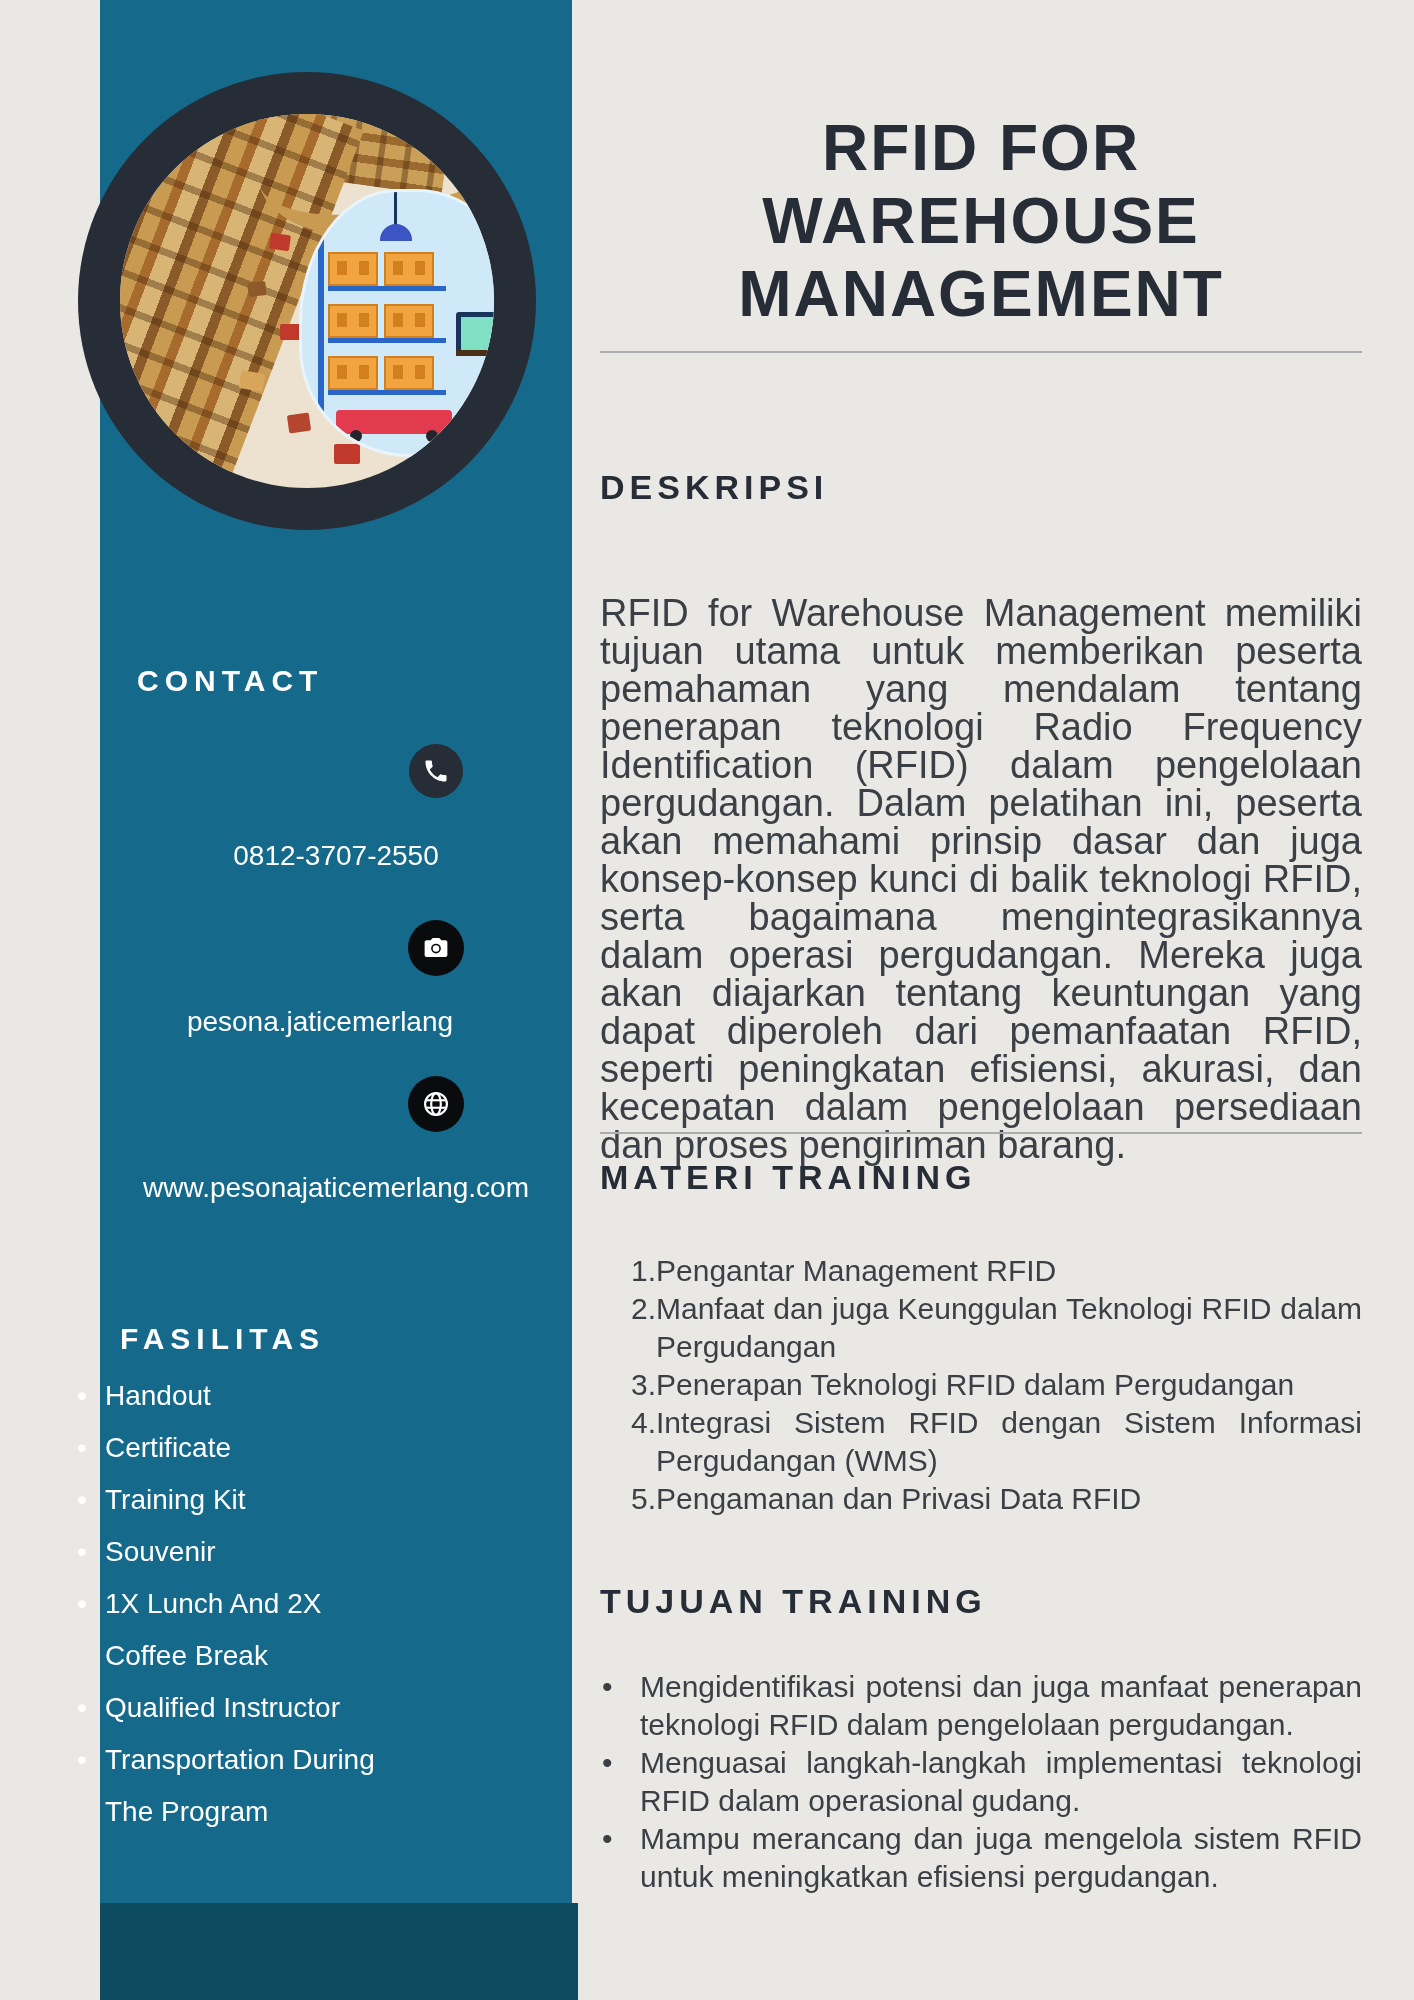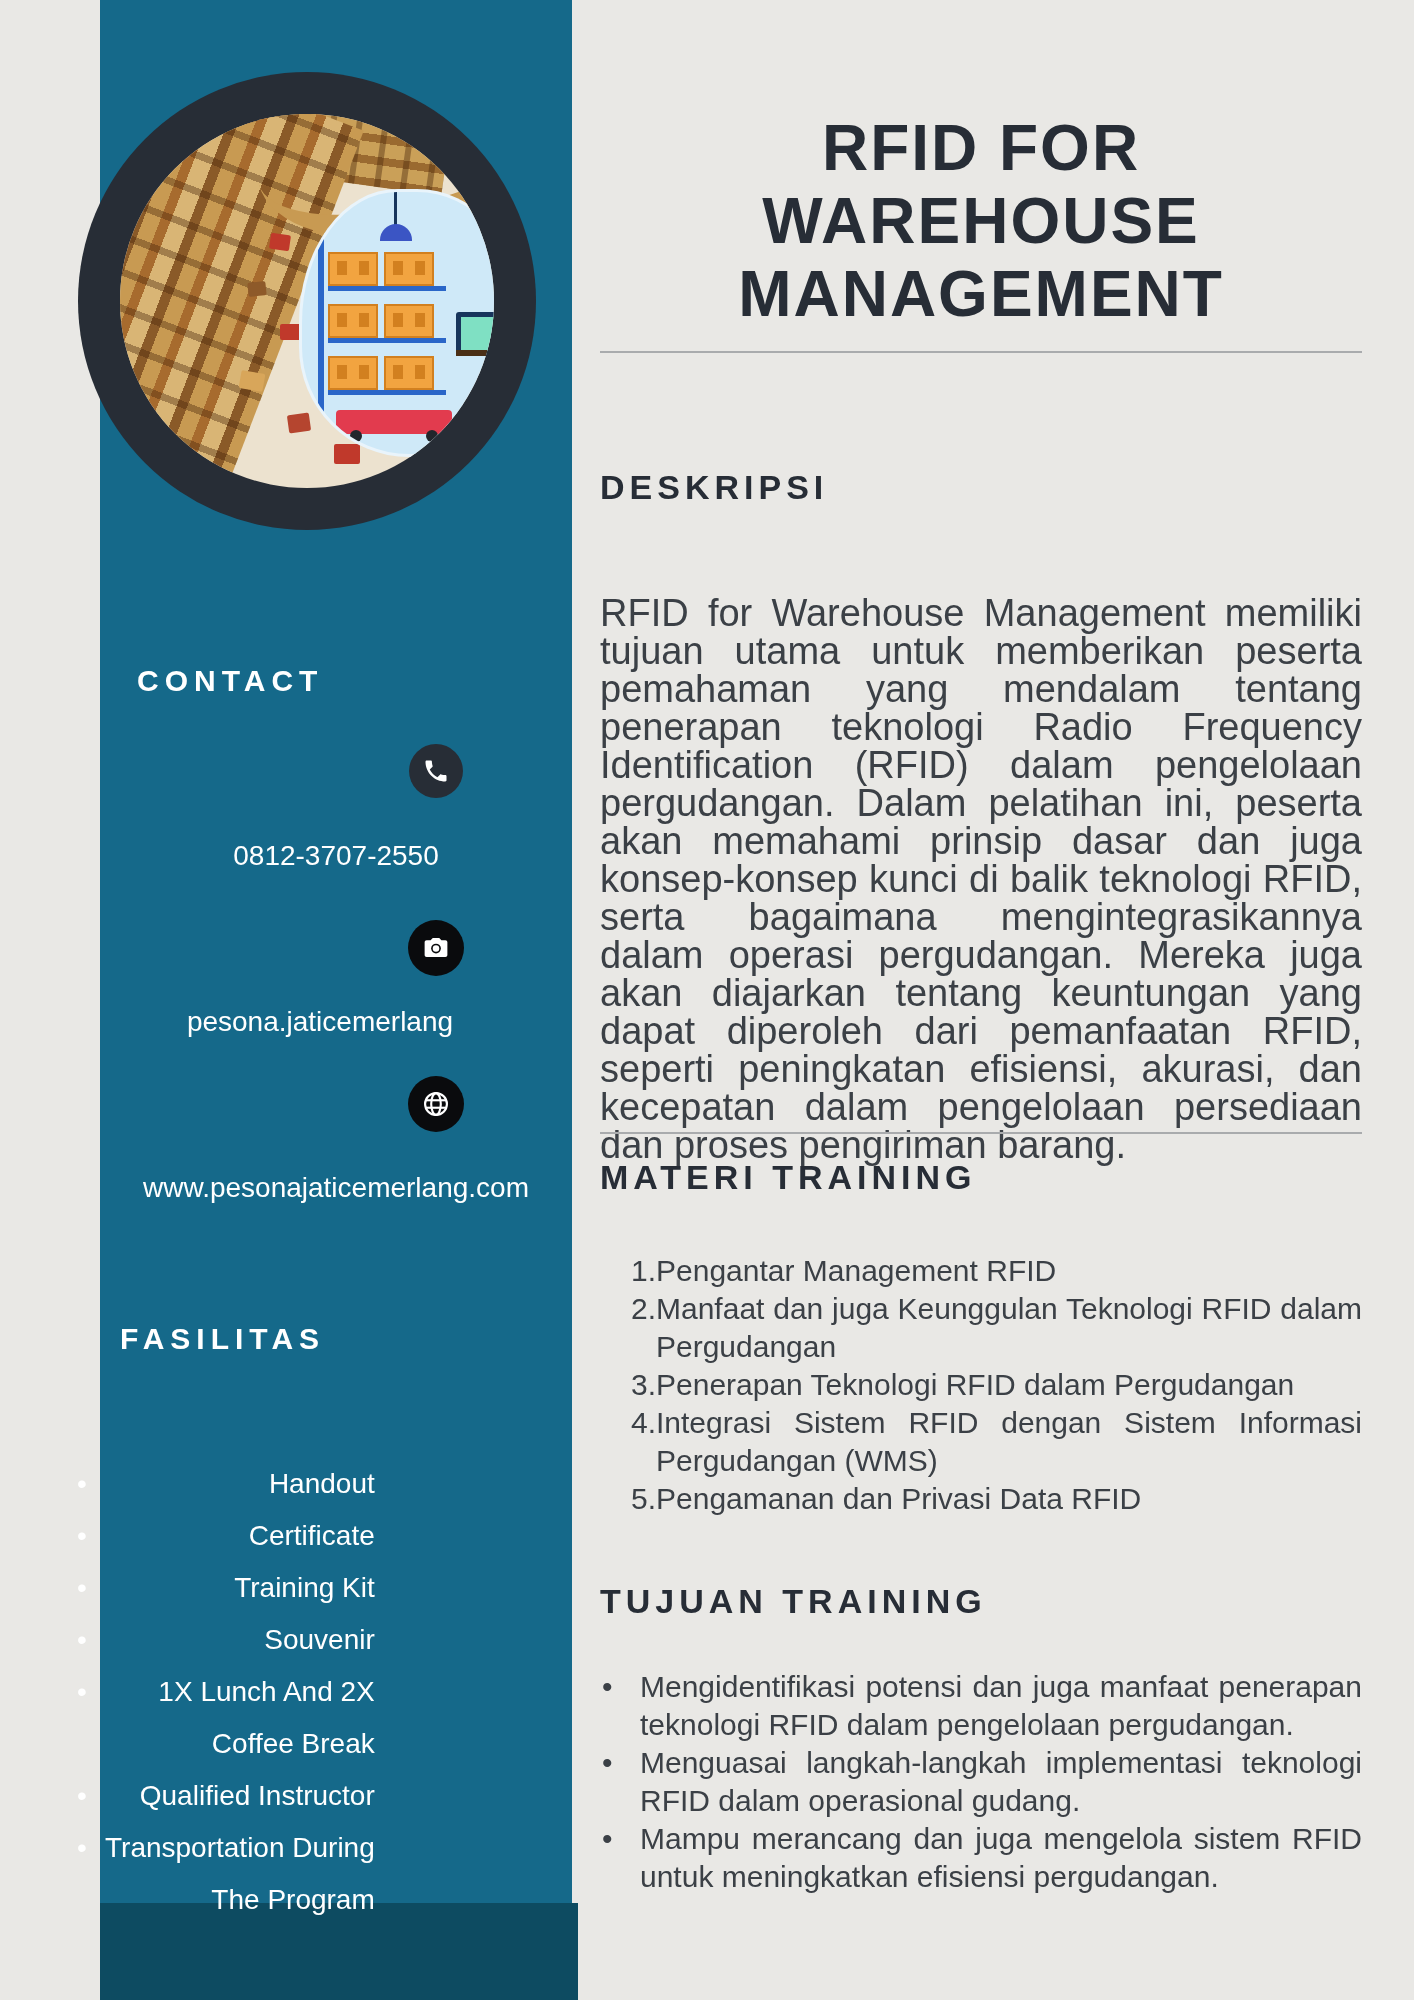--- a/index.html
+++ b/index.html
@@ -40,21 +40,21 @@
   .lamp-wire{position:absolute;left:92px;top:0;width:3px;height:34px;background:#17355c;}
   .lamp{position:absolute;left:78px;top:32px;width:32px;height:17px;border-radius:16px 16px 0 0;background:#3b55c4;}
   .conveyor{position:absolute;right:-60px;top:-52px;width:300px;height:170px;border-radius:50%;
             border-bottom:26px solid #c89a52;transform:rotate(-14deg);box-sizing:border-box;}
 
   
   .side-heading{position:absolute;left:37px;color:#fff;font-size:30px;font-weight:bold;letter-spacing:6px;}
   .icon-circle{position:absolute;left:50%;transform:translateX(-50%);border-radius:50%;
                display:flex;align-items:center;justify-content:center;}
   .side-text{position:absolute;left:0;width:100%;text-align:center;color:#fff;font-size:28px;}
-  .fas-list{position:absolute;left:105px;top:1458px;margin:0;padding:0;list-style:none;text-align:right;}
+  .fas-list{position:absolute;left:105px;top:1370px;margin:0;padding:0;list-style:none;}
   .fas-list li{position:relative;color:#fff;font-size:28px;line-height:52px;white-space:pre-line;}
   .fas-list li::before{content:"\2022";position:absolute;left:-28px;color:#fff;}
 
   
   .main{position:absolute;left:600px;top:0;width:762px;height:1648px;}
   .title{position:absolute;top:112px;left:0;width:100%;margin:0;text-align:center;
          color:#272d36;font-size:64px;line-height:73px;font-weight:bold;letter-spacing:2px;white-space:pre-line;}
   .divider{position:absolute;left:0;width:762px;height:2px;background:#a9abad;}
   .main-heading{position:absolute;left:0;margin:0;color:#272d36;font-size:34px;font-weight:bold;letter-spacing:5px;}
   .deskripsi-body{position:absolute;top:594px;left:0;width:762px;margin:0;

